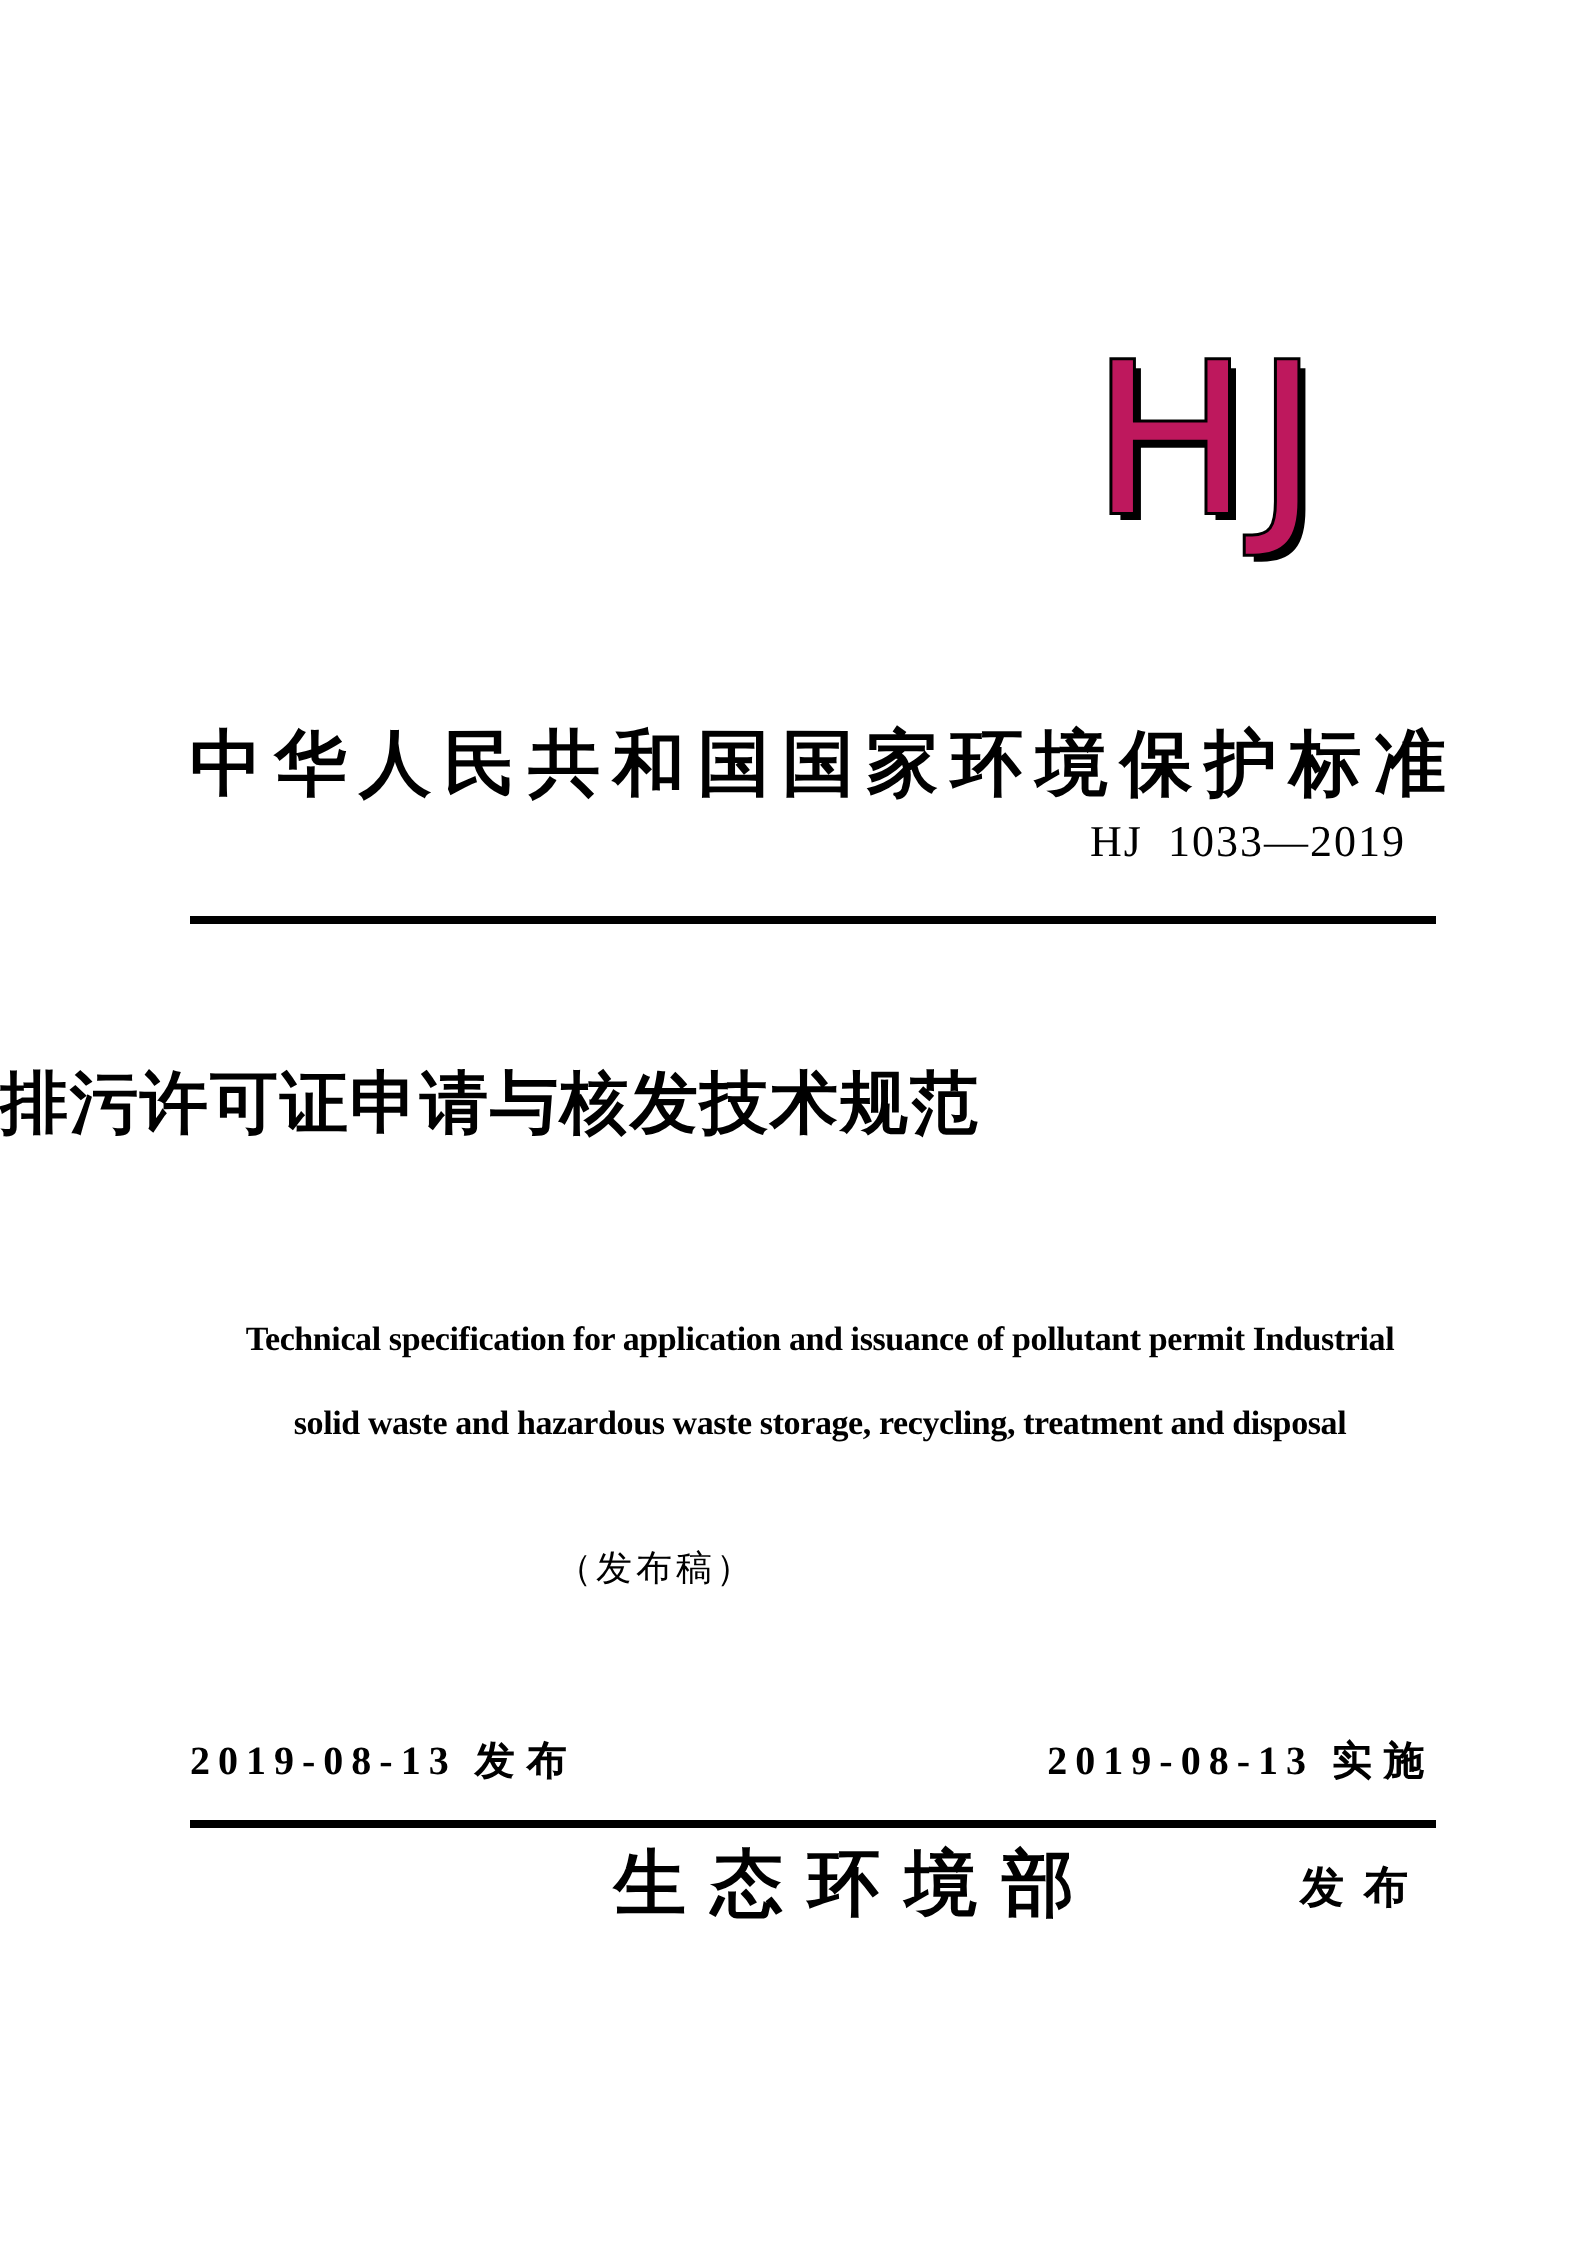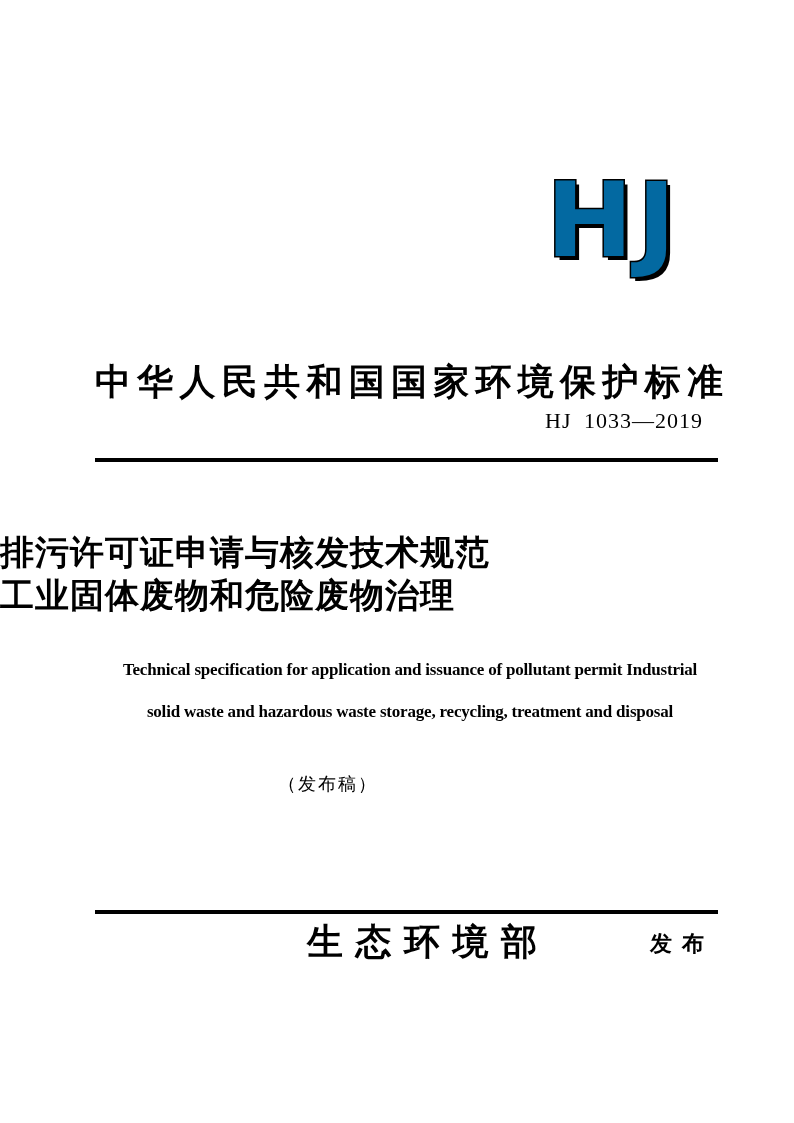--- a/index.html
+++ b/index.html
@@ -16,25 +16,25 @@
     overflow: hidden;
     font-family: "Liberation Serif", serif;
   }
 
   
   .hj-logo {
     position: absolute;
     left: 546px;
     top: 168px;
     font-family: "DejaVu Sans", sans-serif;
-    font-weight: bold;
+    font-weight: normal;
     font-size: 104px;
     line-height: 1;
     letter-spacing: 4px;
-    color: #0369a1;
+    color: #be185d;
     -webkit-text-stroke: 3px #000000;
     paint-order: stroke fill;
     text-shadow: 4px 4px 0 #000000;
   }
 
   
   .header-title {
     position: absolute;
     left: 95px;
     top: 362px;
@@ -176,30 +176,37 @@
       <span>标</span>
       <span>准</span>
     </div>
 
   <div class="std-number">HJ 1033—2019</div>
 
   <div class="rule rule-top"></div>
 
   <div class="cn-title">
     <div>排污许可证申请与核发技术规范</div>
-    <div>工业固体废物和危险废物治理</div>
   </div>
 
   <div class="en-title">
     <div>Technical specification for application and issuance of pollutant permit Industrial</div>
     <div>solid waste and hazardous waste storage, recycling, treatment and disposal</div>
   </div>
 
   <div class="release-note">（发布稿）</div>
 
+  <div class="date-row">
+    <div class="date-left">
+      <span class="date-digits">2019-08-13</span><span class="date-label">发布</span>
+    </div>
+    <div class="date-right">
+      <span class="date-digits">2019-08-13</span><span class="date-label">实施</span>
+    </div>
+  </div>
 
   <div class="rule rule-bottom"></div>
 
   <div class="ministry">
       <span>生</span>
       <span>态</span>
       <span>环</span>
       <span>境</span>
       <span>部</span>
     </div>

